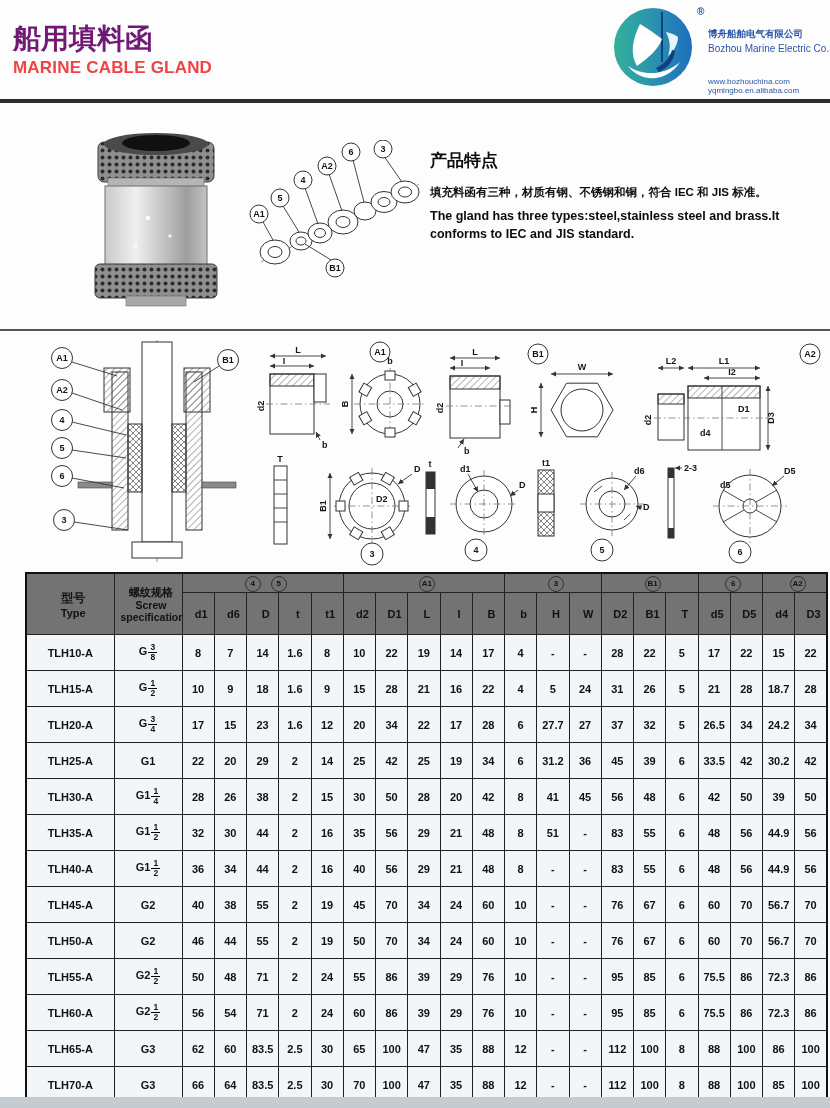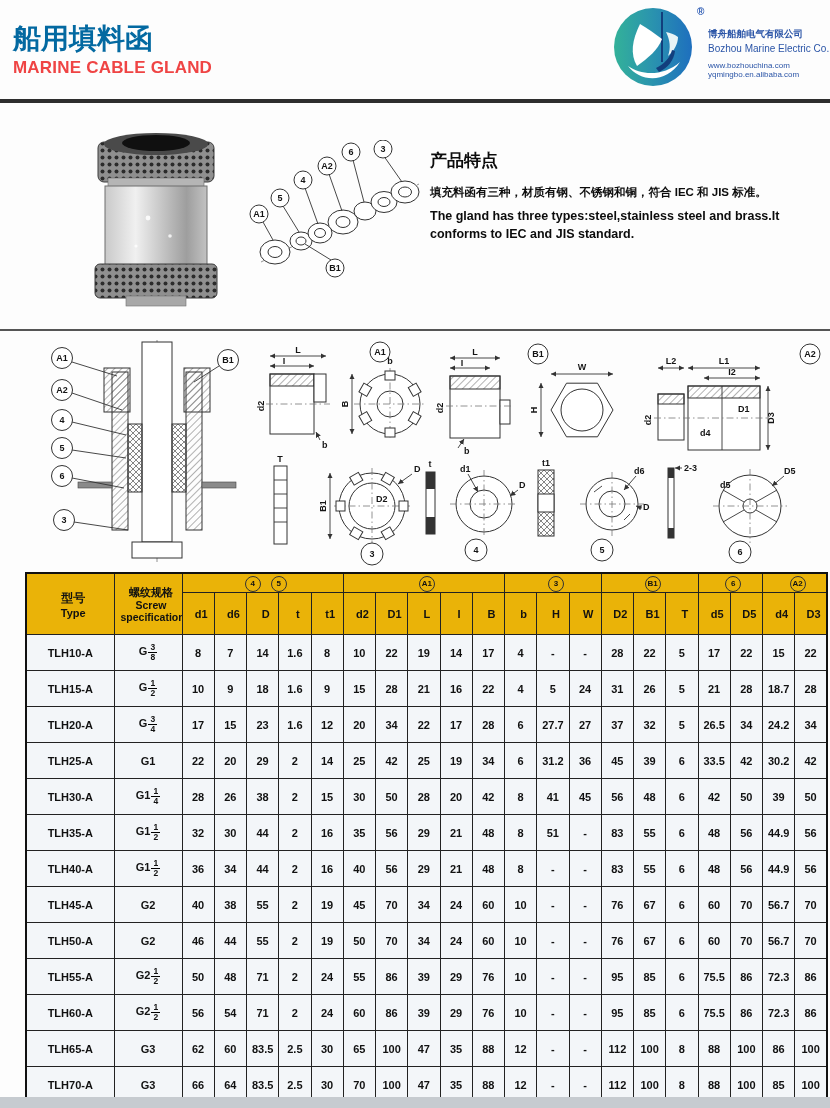--- a/index.html
+++ b/index.html
@@ -1,27 +1,27 @@
 <!DOCTYPE html>
 <html><head>
 <meta charset="utf-8">
 <style>
   html,body{margin:0;padding:0;background:#ffffff;}
   #page{position:relative;width:830px;height:1108px;background:#fdfdfd;overflow:hidden;
         font-family:"Liberation Sans","DejaVu Sans",sans-serif;}
 
   
-  .title-cn{position:absolute;left:13px;top:20px;font-size:28px;font-weight:bold;color:#0369a1;}
+  .title-cn{position:absolute;left:13px;top:20px;font-size:28px;font-weight:bold;color:#701a75;}
   .title-en{position:absolute;left:13px;top:58px;font-size:17px;font-weight:bold;color:#ef4444;letter-spacing:.2px;}
   .logo-svg{position:absolute;left:612px;top:6px;}
   .reg{position:absolute;left:697px;top:6px;font-size:10px;color:#1d4fae;font-weight:bold;}
   .company{position:absolute;left:708px;top:28px;width:120px;color:#2b55a7;}
   .company .c1{font-size:9.5px;font-weight:bold;white-space:nowrap;}
   .company .c2{font-size:10px;font-weight:normal;margin-top:2px;white-space:nowrap;}
-  .company .c3{font-size:8px;margin-top:7px;white-space:nowrap;}
+  .company .c3{font-size:8px;margin-top:23px;white-space:nowrap;}
   .company .c4{font-size:8px;white-space:nowrap;}
 
   .rule1{position:absolute;left:0;top:99px;width:830px;height:4px;background:#2e2e2e;}
   .rule2{position:absolute;left:0;top:329px;width:830px;height:2px;background:#555;}
   .bottom-strip{position:absolute;left:0;top:1097px;width:830px;height:11px;background:#c6cbd0;}
 
   
   .features{position:absolute;left:430px;top:124px;width:398px;color:#0c0c0c;}
   .f-h-cn{font-size:17px;font-weight:bold;margin-top:25px;}
   .f-p-cn{font-size:11.5px;font-weight:600;margin-top:13px;}
@@ -44,21 +44,21 @@
   .dsh{stroke:#777;stroke-width:.8;fill:none;stroke-dasharray:7 3 1.5 3;}
   .cl circle{fill:#fff;stroke:#333;stroke-width:1;}
   .cl text{text-anchor:middle;font-size:9px;}
   .tmid{text-anchor:middle;}
 
   
   #spec-table{position:absolute;left:25px;top:572px;width:803px;border-collapse:collapse;
               table-layout:fixed;border:2px solid #111;}
   #spec-table th,#spec-table td{border:1px solid #222;text-align:center;vertical-align:middle;
               color:#111;overflow:hidden;padding:0;}
-  #spec-table thead th{background:#eab308;padding-left:6px;}
+  #spec-table thead th{background:#737373;padding-left:6px;}
   .grp-row th{height:17px;}
   .dim-row th{height:41px;font-size:11px;font-weight:bold;}
   #spec-table tbody td{height:35px;font-size:11px;font-weight:bold;background:#f3f6f9;}
   .hcell-cn{font-size:12px;font-weight:bold;}
   .hcell-en{font-size:11px;font-weight:bold;}
   .scr-cn{font-size:11px;font-weight:bold;}
   .scr-en{font-size:10.5px;font-weight:bold;line-height:1.05;}
   .circ{display:inline-flex;align-items:center;justify-content:center;width:14px;height:14px;
         border:1px solid #333;border-radius:50%;font-size:8px;font-weight:bold;margin:0 5px;
         background:transparent;vertical-align:middle;}

